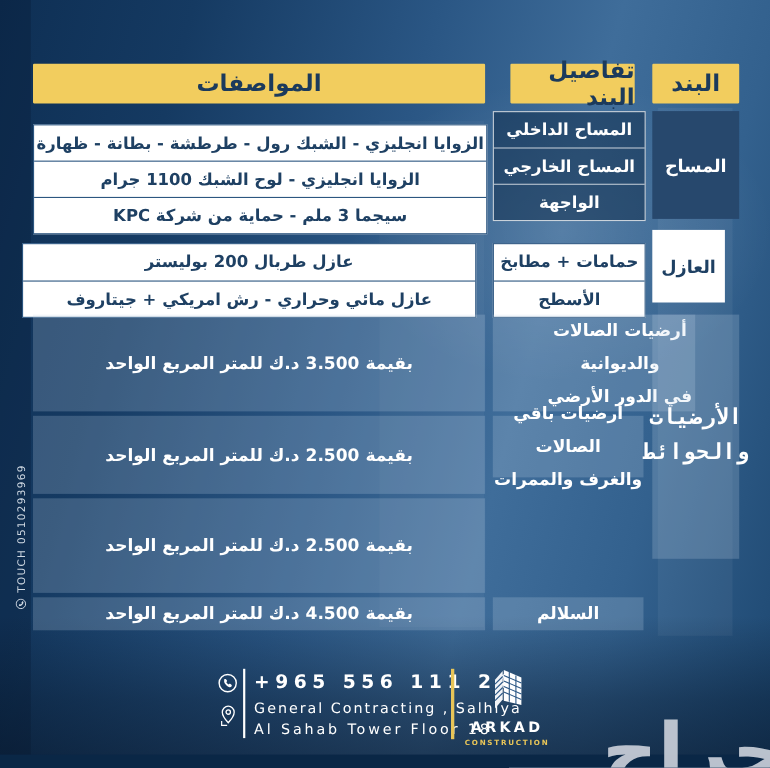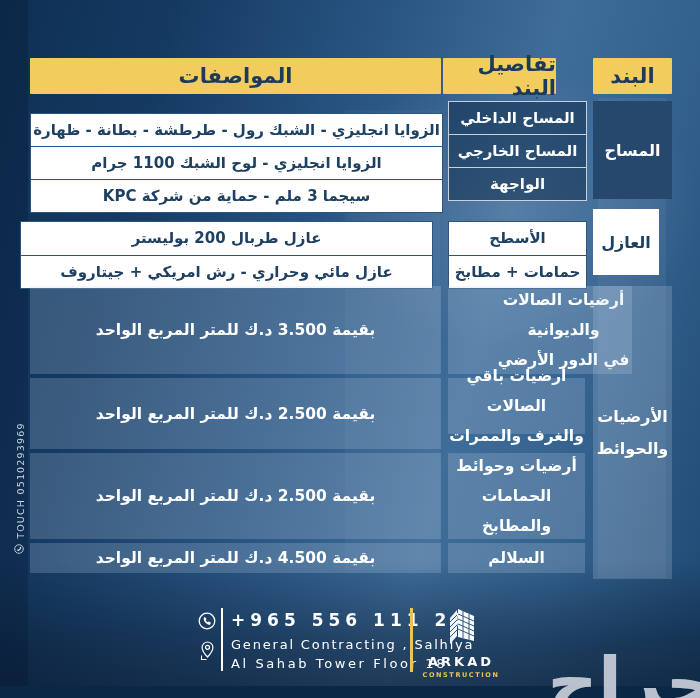--- a/index.html
+++ b/index.html
@@ -60,63 +60,60 @@
 <div id="stage">
 
   <div class="abs glow"></div>
   <div class="abs streak" style="left:598px;top:98px;width:68px;height:480px;"></div>
   <div class="abs streak" style="left:345px;top:110px;width:95px;height:460px;opacity:.6;"></div>
   <div class="abs left-shade"></div>
   <div class="abs bottom-shade"></div>
   <div class="abs bottom-bar"></div>
 
   <div class="abs hdr rtl" style="left:30px;top:58px;width:411px;height:36px;">المواصفات</div>
-  <div class="abs hdr rtl" style="left:443px;top:58px;width:113px;height:36px;">تفاصيل البند</div>
+  <div class="abs hdr rtl" style="left:464px;top:58px;width:113px;height:36px;">تفاصيل البند</div>
   <div class="abs hdr rtl" style="left:593px;top:58px;width:79px;height:36px;">البند</div>
 
   <div class="abs block block-white rtl" style="left:30px;top:101px;width:411px;height:98px;">
     <div class="row">الزوايا انجليزي - الشبك رول - طرطشة - بطانة - ظهارة</div>
     <div class="row">الزوايا انجليزي - لوح الشبك 1100 جرام</div>
     <div class="row">سيجما 3 ملم - حماية من شركة KPC</div>
   </div>
   <div class="abs block block-dark rtl" style="left:448px;top:101px;width:137px;height:98px;">
     <div class="row">المساح الداخلي</div>
     <div class="row">المساح الخارجي</div>
     <div class="row">الواجهة</div>
   </div>
   <div class="abs label-dark rtl" style="left:593px;top:101px;width:79px;height:98px;">المساح</div>
 
   <div class="abs block block-white rtl" style="left:20px;top:209px;width:411px;height:66px;">
     <div class="row">عازل طربال 200 بوليستر</div>
     <div class="row">عازل مائي وحراري - رش امريكي + جيتاروف</div>
   </div>
   <div class="abs block block-white rtl" style="left:448px;top:209px;width:137px;height:66px;">
+    <div class="row">حمامات + مطابخ</div>
     <div class="row">الأسطح</div>
-    <div class="row">حمامات + مطابخ</div>
   </div>
   <div class="abs label-white rtl" style="left:593px;top:209px;width:66px;height:66px;">العازل</div>
 
   <div class="abs g3 rtl" style="left:30px;top:286px;width:411px;height:88px;">بقيمة 3.500 د.ك للمتر المربع الواحد</div>
   <div class="abs g3 rtl" style="left:448px;top:286px;width:137px;height:88px;padding-left:47px;">أرضيات الصالات
 والديوانية
 في الدور الأرضي</div>
 
   <div class="abs g3 rtl" style="left:30px;top:378px;width:411px;height:71px;">بقيمة 2.500 د.ك للمتر المربع الواحد</div>
   <div class="abs g3 rtl" style="left:448px;top:378px;width:137px;height:56px;">أرضيات باقي الصالات
 والغرف والممرات</div>
 
   <div class="abs g3 rtl" style="left:30px;top:453px;width:411px;height:86px;">بقيمة 2.500 د.ك للمتر المربع الواحد</div>
-  <div class="abs g3 rtl" style="left:448px;top:453px;width:137px;height:86px;">أرضيات وحوائط
-الحمامات
-والمطابخ</div>
 
   <div class="abs g3 rtl" style="left:30px;top:543px;width:411px;height:30px;">بقيمة 4.500 د.ك للمتر المربع الواحد</div>
   <div class="abs g3 rtl" style="left:448px;top:543px;width:137px;height:30px;">السلالم</div>
 
-  <div class="abs g3 rtl" style="left:593px;top:286px;width:79px;height:293px;font-size:16px;line-height:32px;">الأرضيات
+  <div class="abs g3 rtl" style="left:593px;top:286px;width:79px;height:222px;font-size:20px;line-height:32px;font-family:Liberation Mono, monospace;">الأرضيات
 والحوائط</div>
 
   <span class="abs" style="left:198px;top:612px;">
     <svg width="18" height="18" viewBox="0 0 18 18">
       <circle cx="9" cy="9" r="7.8" fill="none" stroke="#ffffff" stroke-width="1.3"></circle>
       <path d="M5.8 5.6c.5-.5 1.2-.5 1.6 0l.8.9c.3.4.3.9-.1 1.3l-.4.4c.5.9 1.2 1.6 2.1 2.1l.4-.4c.4-.4.9-.4 1.3-.1l.9.8c.5.4.5 1.1 0 1.6-.6.6-1.5.7-2.3.3-1.3-.6-2.6-1.7-3.5-3-.7-1-1-2.2-.8-3.2.1-.3.2-.6 0-.7z" fill="#ffffff"></path>
     </svg>
   </span>
   <span class="abs" style="left:199px;top:641px;">
     <svg width="17" height="21" viewBox="0 0 17 21">

